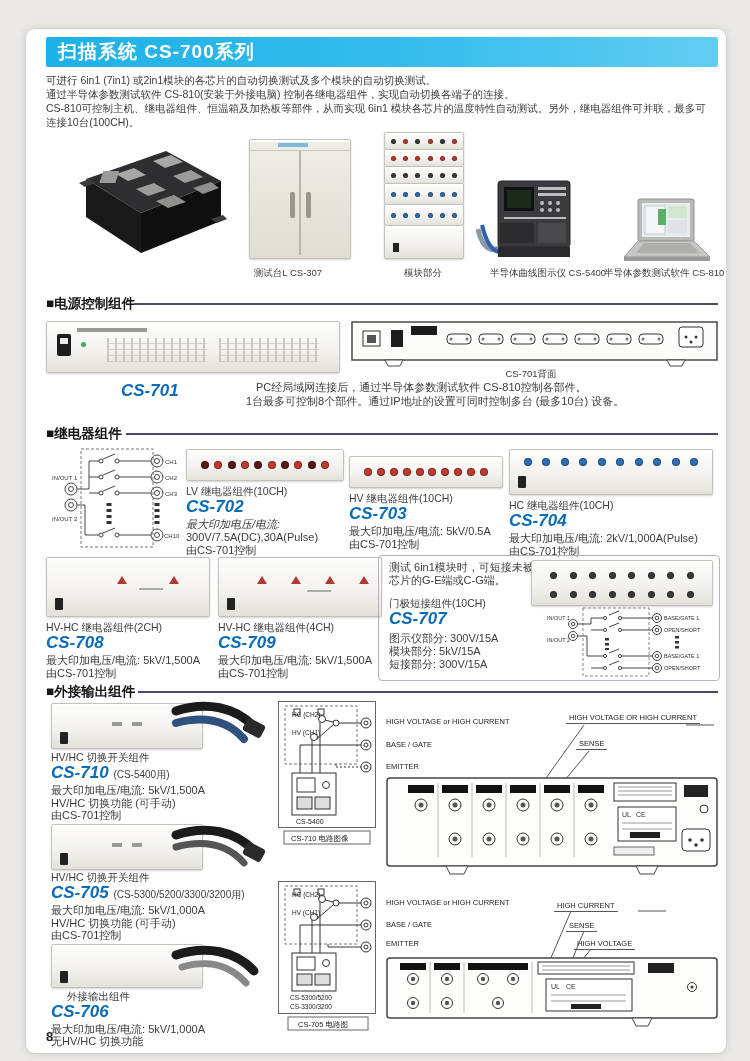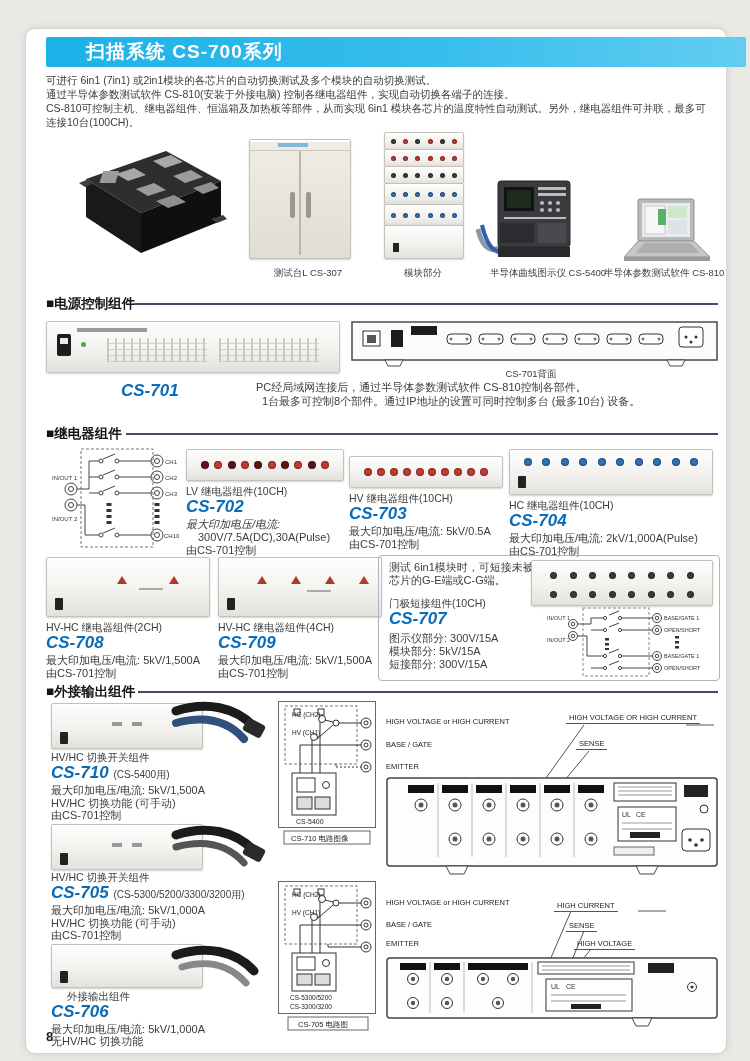--- a/index.html
+++ b/index.html
@@ -1,19 +1,19 @@
 <!DOCTYPE html>
 <html><head>
 <meta charset="utf-8">
 <style>
   html,body{margin:0;padding:0;}
   body{width:750px;height:1061px;background:#eae9e6;font-family:"Liberation Sans","DejaVu Sans",sans-serif;position:relative;overflow:hidden;}
   .page{position:absolute;left:25px;top:28px;width:700px;height:1024px;background:#fff;border:1px solid #d6d4d0;border-radius:10px;box-shadow:0 0 8px rgba(0,0,0,.10);}
   .abs{position:absolute;}
-  .titlebar{left:20px;top:8px;width:672px;height:30px;background:linear-gradient(90deg,#1db1e7,#36bdec 55%,#62cdf1);border-radius:2px;display:flex;align-items:center;padding-left:28px;}
+  .titlebar{left:20px;top:8px;width:672px;height:30px;background:linear-gradient(90deg,#1db1e7,#36bdec 55%,#62cdf1);border-radius:2px;display:flex;align-items:center;}
   .titlebar span{color:#fff;font-weight:bold;font-size:19px;padding-left:12px;letter-spacing:1px;}
   .intro{left:20px;top:44px;width:660px;font-size:10.5px;color:#3c3c3c;line-height:14px;}
   .cap{font-size:9.5px;color:#3c3c3c;white-space:nowrap;}
   .sect{font-size:13.5px;font-weight:bold;color:#151515;white-space:nowrap;}
   .sline{height:2px;background:#4c4768;}
   .model{font-size:17px;font-weight:bold;color:#0a6cb8;font-style:italic;white-space:nowrap;}
   .msuf{font-size:10px;color:#3c3c3c;font-weight:normal;font-style:normal;}
   .type{font-size:10.5px;color:#3c3c3c;white-space:nowrap;}
   .spec{font-size:11px;color:#3c3c3c;white-space:nowrap;line-height:12.5px;}
   .dev{background:linear-gradient(180deg,#fdfdfc 0%,#f3f2ef 55%,#e3e1db 100%);border:1px solid #c3c1ba;border-radius:2px;box-shadow:0 1px 2px rgba(0,0,0,.18), inset 0 2px 1px rgba(255,255,255,.9);}
@@ -59,21 +59,21 @@
     </svg>
   </div>
 
   <div class="abs dev" style="left:223px;top:110px;width:100px;height:118px;background:linear-gradient(180deg,#efede6,#e0ddd2);">
     <div class="abs" style="left:0;top:10px;width:100%;height:1px;background:#c9c6bb;"></div>
     <div class="abs" style="left:49px;top:11px;width:2px;height:104px;background:#b9b6aa;"></div>
     <div class="abs" style="left:40px;top:52px;width:5px;height:26px;background:#9a978c;border-radius:2px;"></div>
     <div class="abs" style="left:56px;top:52px;width:5px;height:26px;background:#9a978c;border-radius:2px;"></div>
     <div class="abs" style="left:28px;top:3px;width:30px;height:4px;background:#7fb8d8;"></div>
   </div>
-  <div class="abs cap" style="left:232px;top:238px;width:100px;text-align:center;">测试台L CS-307</div>
+  <div class="abs cap" style="left:212px;top:238px;width:100px;text-align:center;">测试台L CS-307</div>
 
   <div class="abs" style="left:358px;top:103px;width:78px;height:128px;">
     <div class="dev" style="position:absolute;left:0;top:0;width:78px;height:16px;">
         <div class="dotrow" style="padding:0 6px;">
           <span class="dot d707" style="width:3px;height:3px;"></span>
           <span class="dot d703" style="width:3px;height:3px;"></span>
           <span class="dot d707" style="width:3px;height:3px;"></span>
           <span class="dot d703" style="width:3px;height:3px;"></span>
           <span class="dot d707" style="width:3px;height:3px;"></span>
           <span class="dot d703" style="width:3px;height:3px;"></span>
@@ -214,21 +214,21 @@
         <circle cx="345" cy="16" r="1.5" fill="#333"></circle>
         <circle cx="340" cy="21" r="1.5" fill="#333"></circle>
       <polygon points="34,39 52,39 49,45 37,45" fill="#fff" stroke="#4a4a4a"></polygon>
       <polygon points="316,39 334,39 331,45 319,45" fill="#fff" stroke="#4a4a4a"></polygon>
     </svg>
   </div>
   <div class="abs cap" style="left:440px;top:339px;width:130px;text-align:center;">CS-701背面</div>
 
   <div class="abs model" style="left:95px;top:352px;">CS-701</div>
   <div class="abs spec" style="left:230px;top:352px;">PC经局域网连接后，通过半导体参数测试软件 CS-810控制各部件。</div>
-  <div class="abs spec" style="left:236px;top:366px;">1台最多可控制8个部件。通过IP地址的设置可同时控制多台 (最多10台) 设备。</div>
+  <div class="abs spec" style="left:220px;top:366px;">1台最多可控制8个部件。通过IP地址的设置可同时控制多台 (最多10台) 设备。</div>
 
   <div class="abs sect" style="left:20px;top:396px;">■继电器组件</div>
   <div class="abs sline" style="left:100px;top:404px;width:592px;"></div>
 
   <div class="abs" style="left:25px;top:418px;width:132px;height:104px;">
     <svg width="132" height="104" viewBox="0 0 132 104">
       <rect x="30" y="2" width="72" height="98" fill="none" stroke="#777" stroke-dasharray="3,2"></rect>
       <g fill="none" stroke="#444">
         <circle cx="20" cy="42" r="6"></circle>
           <circle cx="20" cy="42" r="2.5"></circle>
@@ -290,21 +290,21 @@
         <span class="dot d703"></span>
         <span class="dot d702"></span>
         <span class="dot d703"></span>
         <span class="dot d702"></span>
         <span class="dot d703"></span>
       </div>
   </div>
   <div class="abs type" style="left:160px;top:456px;">LV 继电器组件(10CH)</div>
   <div class="abs model" style="left:160px;top:468px;">CS-702</div>
   <div class="abs spec" style="left:160px;top:489px;font-style:italic;">最大印加电压/电流:</div>
-  <div class="abs spec" style="left:160px;top:502px;margin-left:12px;">300V/7.5A(DC),30A(Pulse)</div>
+  <div class="abs spec" style="left:160px;top:502px;">300V/7.5A(DC),30A(Pulse)</div>
   <div class="abs spec" style="left:160px;top:515px;">由CS-701控制</div>
 
   <div class="abs dev" style="left:323px;top:427px;width:152px;height:30px;">
     <div class="dotrow">
         <span class="dot d703"></span>
         <span class="dot d703"></span>
         <span class="dot d703"></span>
         <span class="dot d703"></span>
         <span class="dot d703"></span>
         <span class="dot d703"></span>

